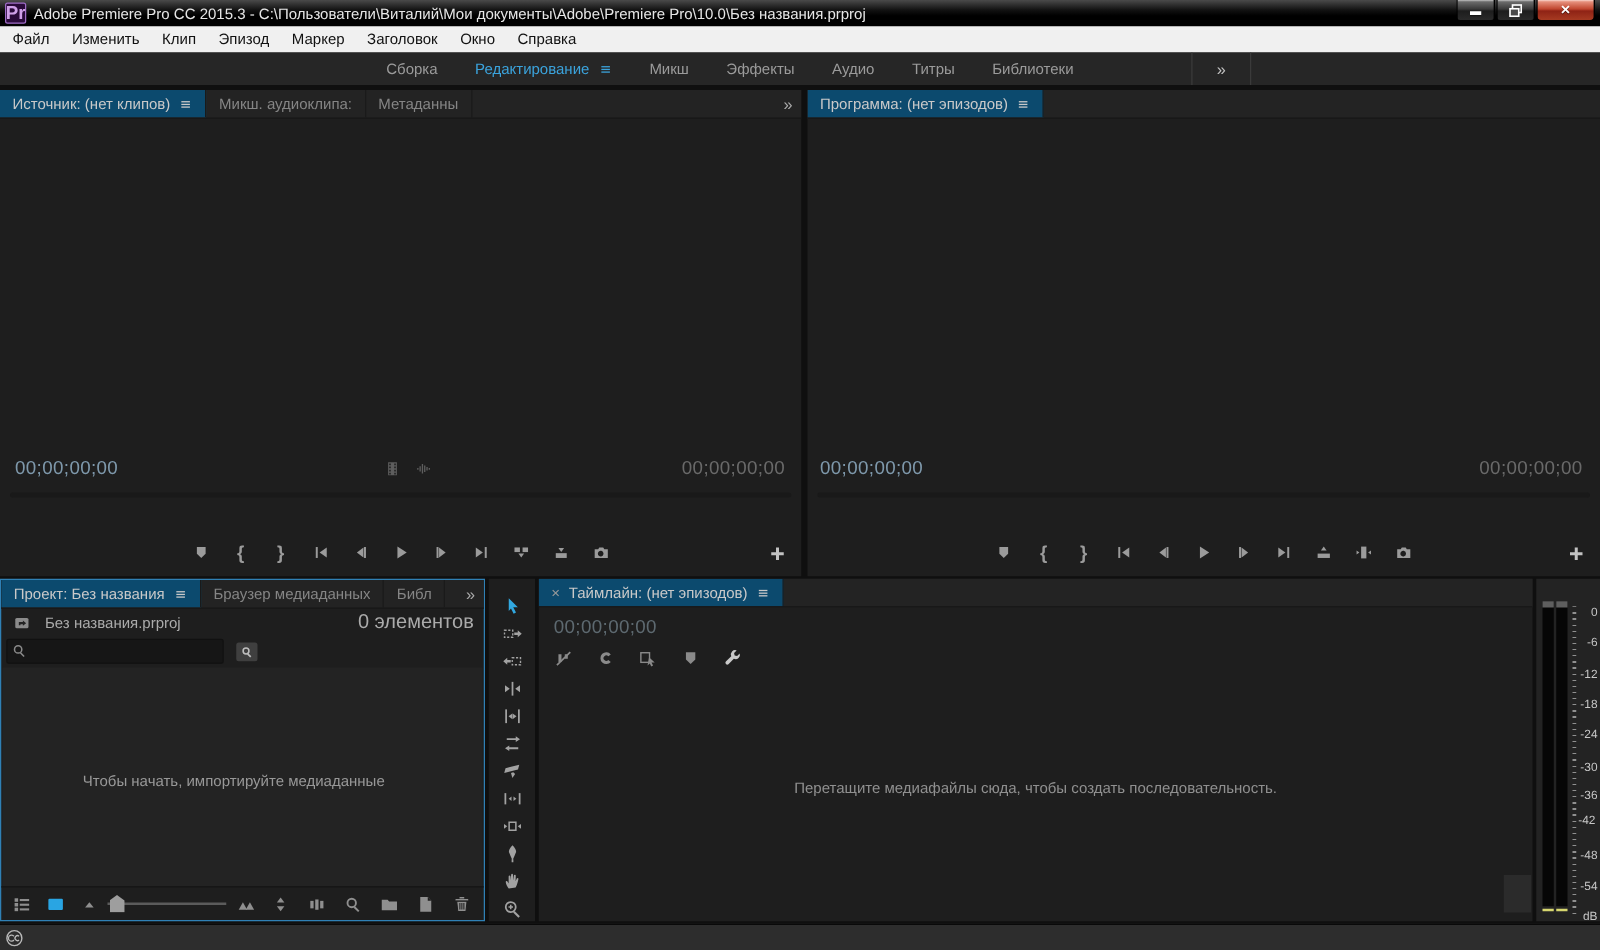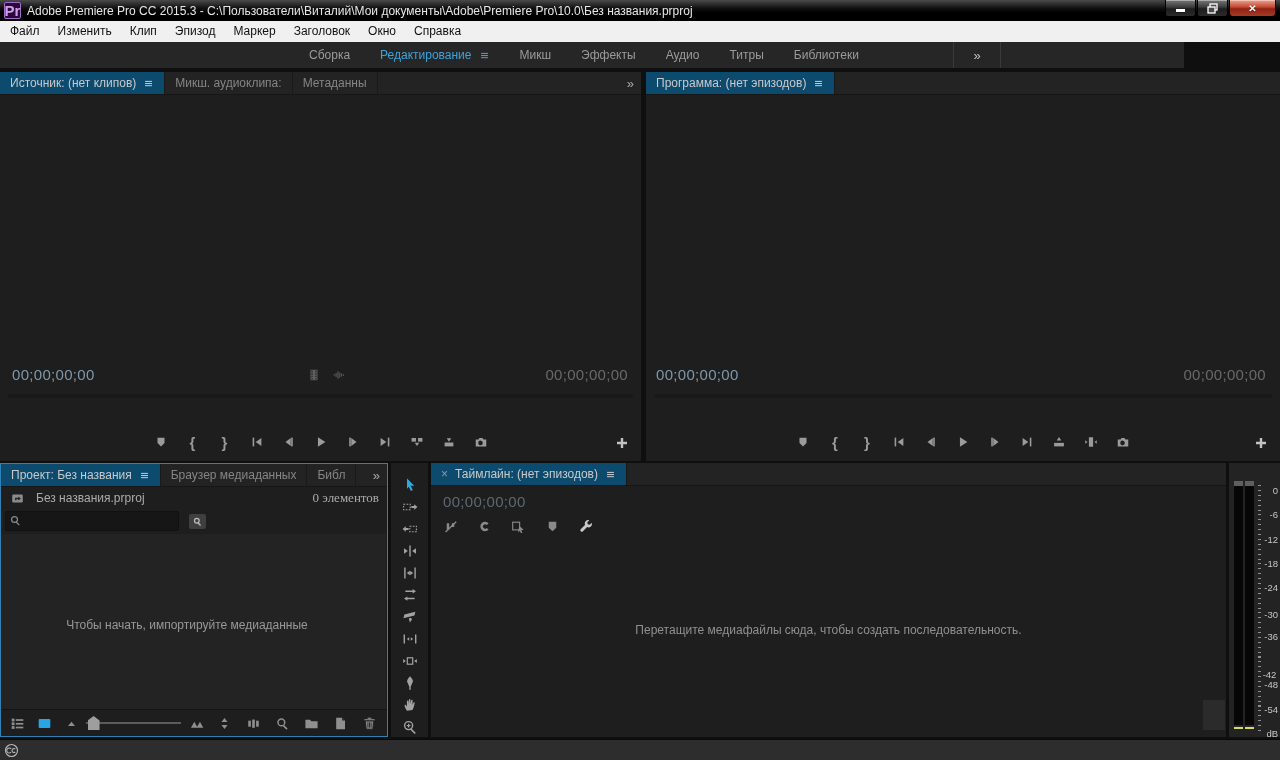--- a/index.html
+++ b/index.html
@@ -18,21 +18,21 @@
   .wbtn.min,.wbtn.restore{width:29px;border-radius:0 0 3px 3px;}
   .wbtn.close{width:45px;border-radius:0 0 4px 4px;
         background:linear-gradient(#efa28f,#c0462f 45%,#8f2315 55%,#a63a22);}
   .glyph-min{width:9px;height:3px;background:#fff;box-shadow:0 1px #00000066;margin-top:5px;}
   .glyph-x{font-size:10px;font-weight:bold;text-shadow:0 1px #00000088;}
   
   #menubar{position:absolute;left:0;top:21px;width:1280px;height:21px;background:#f0f0f0;display:flex;align-items:center;}
   .menu-item{font-size:12px;color:#111;padding:0 9px;line-height:21px;}
   .menu-item:first-child{margin-left:1px;}
   
-  #wsbar{position:absolute;left:0;top:42px;width:1184px;height:26px;background:#262626;}
+  #wsbar{position:absolute;left:0;top:42px;width:1280px;height:26px;background:#262626;}
   #ws-tabs{position:absolute;left:294px;top:0;height:26px;display:flex;}
   .ws-tab{font-size:12px;color:#9b9b9b;line-height:26px;padding:0 15px;white-space:nowrap;display:flex;align-items:center;gap:7px;}
   .ws-tab.active{color:var(--accent);}
   #ws-overflow{position:absolute;left:953px;top:0;height:26px;width:46px;display:flex;align-items:center;justify-content:center;
                border-left:1px solid #3a3a3a;border-right:1px solid #3a3a3a;color:#c0c0c0;font-size:13px;}
   
   .panel{position:absolute;background:#1e1e1e;}
   .phead{height:22px;background:#232323;border-bottom:1px solid #161616;display:flex;overflow:hidden;}
   .tab{padding:0 10px;line-height:22px;font-size:12px;color:#858585;border-right:1px solid #1a1a1a;
        white-space:nowrap;overflow:hidden;display:flex;align-items:center;gap:7px;flex:0 1 auto;min-width:0;}
@@ -49,21 +49,21 @@
   .mon-center-icons{position:absolute;display:flex;gap:11px;color:#5e5e5e;}
   .transport{position:absolute;left:0;right:0;bottom:9px;height:20px;display:flex;justify-content:center;align-items:center;gap:14px;}
   .tbtn{width:18px;height:18px;display:flex;align-items:center;justify-content:center;color:#9b9b9b;}
   .tbtn .brace{font-size:15px;line-height:15px;color:#9b9b9b;font-weight:bold;}
   .addbtn{position:absolute;right:11px;bottom:10px;width:16px;height:16px;color:#c2c2c2;}
   
   #project-panel{border:1px solid var(--focus);box-sizing:border-box;}
   #proj-info{position:absolute;left:0;top:23px;width:100%;height:22px;display:flex;align-items:center;}
   #proj-up{width:17px;height:13px;margin:0 10px 0 8px;color:#8b8b8b;}
   #proj-name{font-size:12px;color:#ababab;}
-  #proj-count{margin-left:auto;margin-right:8px;font-size:13px;color:#ababab;font-family:Liberation Serif, serif;}
+  #proj-count{margin-left:auto;margin-right:8px;font-size:16px;color:#ababab;}
   #proj-search-row{position:absolute;left:0;top:47px;width:100%;height:20px;display:flex;align-items:center;}
   #search-wrap{position:relative;margin-left:4px;width:172px;height:18px;background:#161616;border:1px solid #111;border-radius:2px;}
   #search-wrap input{position:absolute;left:18px;top:0;width:148px;height:16px;background:transparent;border:none;outline:none;
                      color:#ccc;font-size:11px;font-family:"Liberation Sans",sans-serif;}
   #search-loupe{position:absolute;left:3px;top:2px;width:13px;height:13px;color:#8a8a8a;}
   #search-bin-btn{margin-left:10px;width:17px;height:15px;background:#3f3f3f;border-radius:2px;display:flex;align-items:center;justify-content:center;color:#bdbdbd;}
   #search-bin-btn .icon{width:11px;height:11px;}
   #proj-content{position:absolute;left:1px;top:70px;right:1px;bottom:27px;background:#232323;}
   #proj-empty{position:absolute;left:0;right:14px;top:84px;text-align:center;font-size:12px;color:#989898;}
   #proj-footer{position:absolute;left:0;bottom:0;width:100%;height:26px;border-top:1px solid #151515;display:flex;align-items:center;}
@@ -706,21 +706,21 @@
       </div>
     <div id="meter-ticks"></div>
     <div id="meter-labels">
         <div class="mlabel" style="top: 22px;">0</div>
         <div class="mlabel" style="top: 46.3px;">-6</div>
         <div class="mlabel" style="top: 70.6px;">-12</div>
         <div class="mlabel" style="top: 94.9px;">-18</div>
         <div class="mlabel" style="top: 119.2px;">-24</div>
         <div class="mlabel" style="top: 146px;">-30</div>
         <div class="mlabel" style="top: 167.8px;">-36</div>
-        <div class="mlabel" style="top: 206px; text-align: center;">-42</div>
+        <div class="mlabel" style="top: 188px; text-align: center;">-42</div>
         <div class="mlabel" style="top: 216.4px;">-48</div>
         <div class="mlabel" style="top: 240.7px;">-54</div>
         <div class="mlabel" style="top: 265px;">dB</div>
       </div>
   </div>
 
   <div id="statusbar">
     <span class="icon" id="cc-btn">
         <svg viewBox="0 0 16 16" fill="currentColor">
           <circle cx="8" cy="8" r="6.4" fill="none" stroke="currentColor" stroke-width="1.2"></circle>

